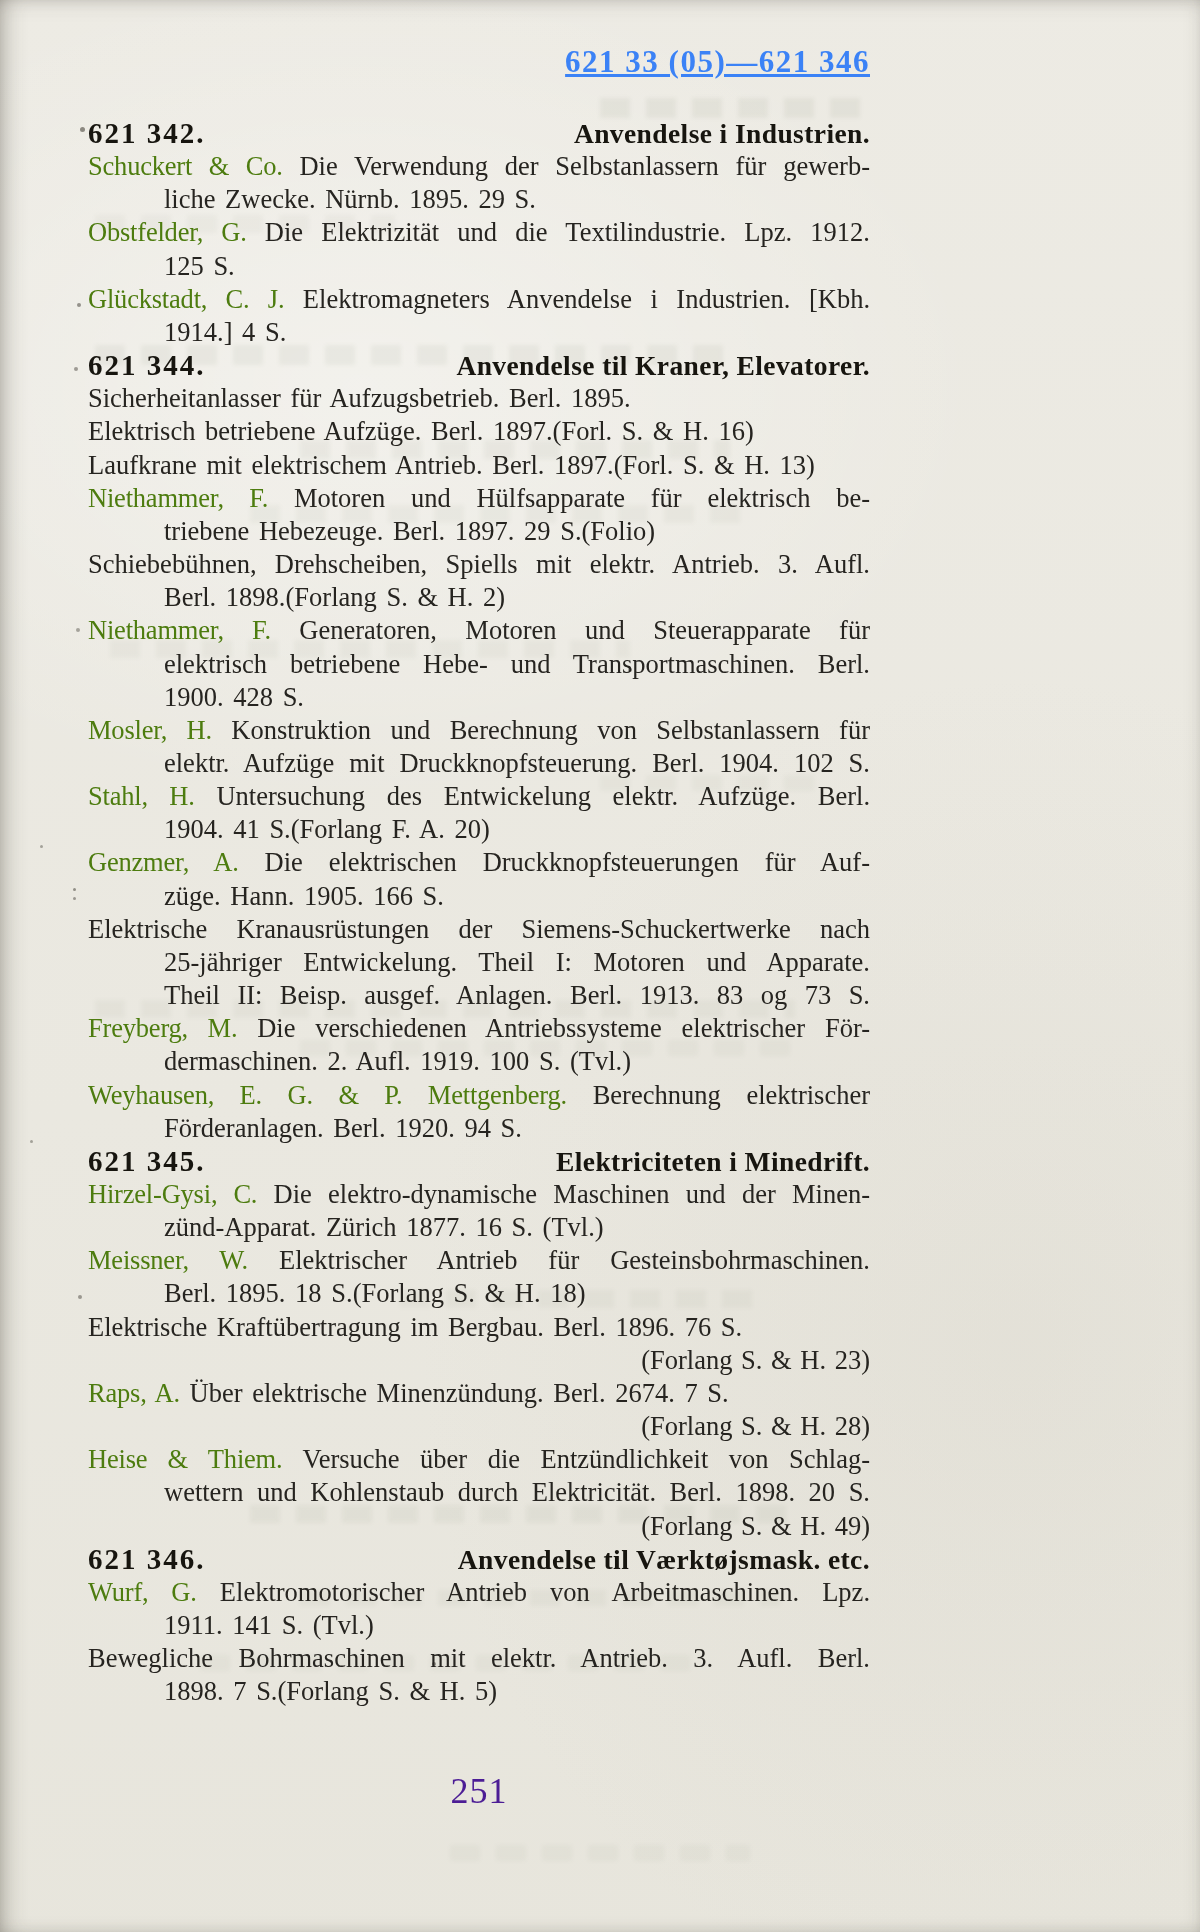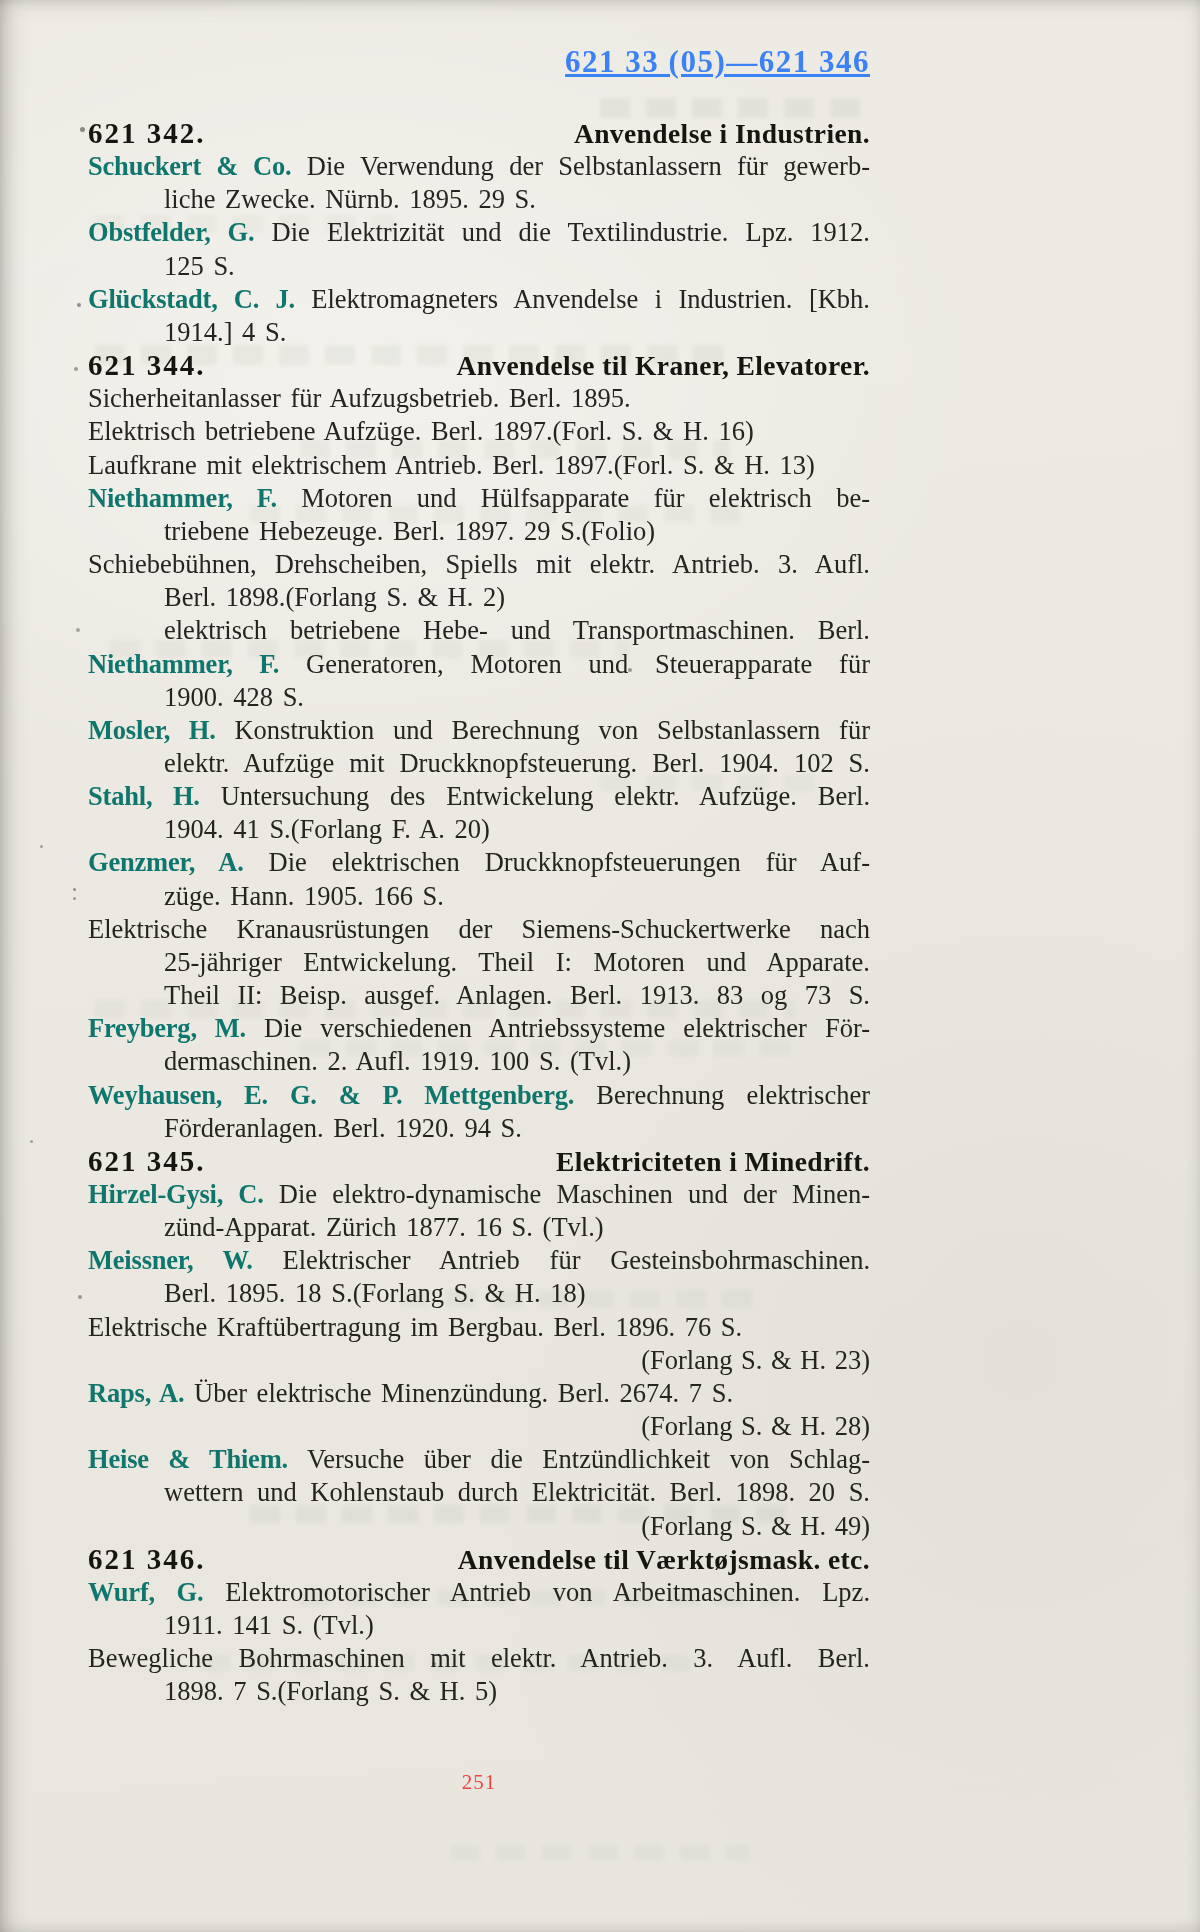--- a/index.html
+++ b/index.html
@@ -32,24 +32,24 @@
   .line{position:relative;}
   .line.body{word-spacing:3px;}
   .line.ind{padding-left:76px;}
   .line.fill{text-align:justify;text-align-last:justify;word-spacing:normal;}
   .line.section{display:flex;justify-content:space-between;align-items:baseline;
     font-weight:700;color:#17150f;letter-spacing:.4px;gap:40px;}
   .line.section .sec-num{font-size:29px;letter-spacing:2px;}
   .line.section .sec-title{font-size:27.5px;}
   .line.split{display:flex;justify-content:flex-start;align-items:baseline;word-spacing:3px;}
   .line.rightonly{text-align:right;word-spacing:2px;}
-  .bname{font-weight:700;color:#0f766e;letter-spacing:-.2px;}
+  .bname{font-weight:400;color:#4d7c0f;letter-spacing:-.2px;}
   .page-number{
     position:absolute;top:1770px;left:88px;width:782px;z-index:2;
-    text-align:center;font-size:21px;letter-spacing:1px;color:#ef4444;
+    text-align:center;font-size:36px;letter-spacing:1px;color:#4c1d95;
   }
 </style>
 </head>
 <body>
 
 <div class="ghost" style="left:600px;top:98px;width:265px;height:20px;opacity:.09;"></div>
 <div class="ghost" style="left:95px;top:215px;width:300px;height:18px;opacity:.05;"></div>
 <div class="ghost" style="left:95px;top:345px;width:640px;height:20px;opacity:.08;"></div>
 <div class="ghost" style="left:300px;top:440px;width:430px;height:19px;opacity:.07;"></div>
 <div class="ghost" style="left:250px;top:505px;width:500px;height:18px;opacity:.06;"></div>
@@ -105,22 +105,22 @@
       <div class="line body fill"><span class="bname">Niethammer, F.</span> <span>Motoren und Hülfsapparate für elektrisch be-</span></div>
       <div class="line split ind">
         <span><span>triebene Hebezeuge. Berl. 1897. 29 S.</span></span>
         <span>(Folio)</span>
       </div>
       <div class="line body fill"><span>Schiebebühnen, Drehscheiben, Spiells mit elektr. Antrieb. 3. Aufl.</span></div>
       <div class="line split ind">
         <span><span>Berl. 1898.</span></span>
         <span>(Forlang S. &amp; H. 2)</span>
       </div>
+      <div class="line body fill"><span class="bname">Niethammer, F.</span> <span>Generatoren, Motoren und Steuerapparate für</span></div>
       <div class="line body ind fill"><span>elektrisch betriebene Hebe- und Transportmaschinen. Berl.</span></div>
-      <div class="line body fill"><span class="bname">Niethammer, F.</span> <span>Generatoren, Motoren und Steuerapparate für</span></div>
       <div class="line body ind"><span>1900. 428 S.</span></div>
       <div class="line body fill"><span class="bname">Mosler, H.</span> <span>Konstruktion und Berechnung von Selbstanlassern für</span></div>
       <div class="line body ind fill"><span>elektr. Aufzüge mit Druckknopfsteuerung. Berl. 1904. 102 S.</span></div>
       <div class="line body fill"><span class="bname">Stahl, H.</span> <span>Untersuchung des Entwickelung elektr. Aufzüge. Berl.</span></div>
       <div class="line split ind">
         <span><span>1904. 41 S.</span></span>
         <span>(Forlang F. A. 20)</span>
       </div>
       <div class="line body fill"><span class="bname">Genzmer, A.</span> <span>Die elektrischen Druckknopfsteuerungen für Auf-</span></div>
       <div class="line body ind"><span>züge. Hann. 1905. 166 S.</span></div>

